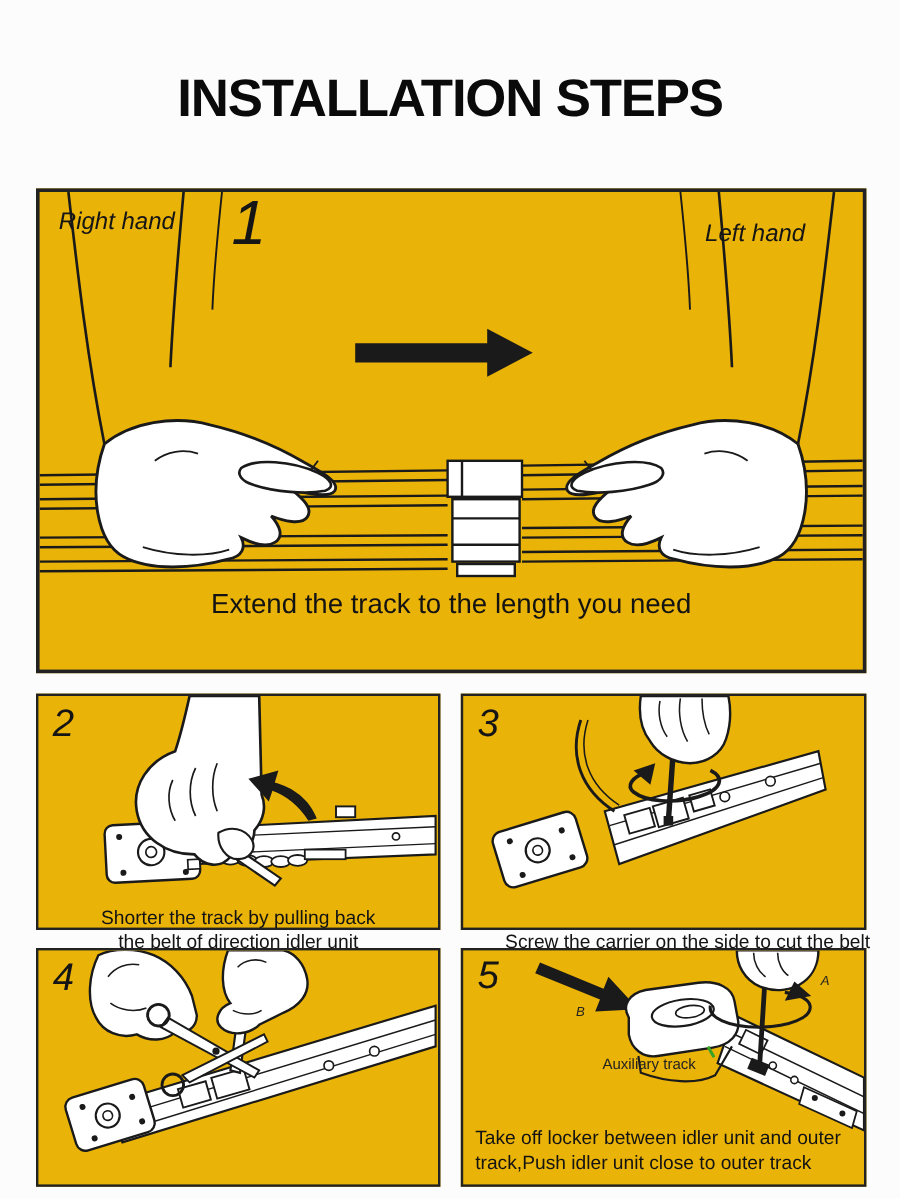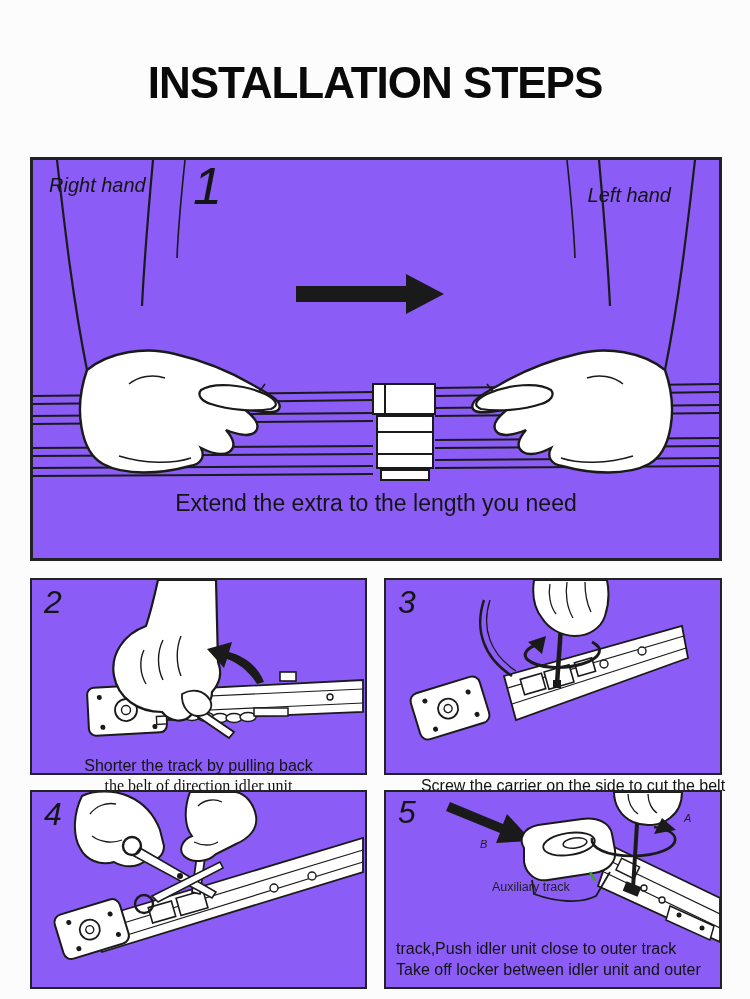--- a/index.html
+++ b/index.html
@@ -1,20 +1,20 @@
 <!DOCTYPE html>
 <html><head>
 <meta charset="utf-8">
 <style>
   html,body{margin:0;padding:0;background:#ffffff;}
   .page{position:relative;width:750px;height:999px;background:#fcfcfc;overflow:hidden;
         font-family:"Liberation Sans", sans-serif;color:#111;}
   .title{position:absolute;top:58px;left:0;width:100%;text-align:center;
          font-size:44px;font-weight:bold;letter-spacing:-1px;color:#0a0a0a;white-space:nowrap;}
-  .panel{position:absolute;background:#8b5cf6;border:2px solid #222;box-sizing:border-box;}
+  .panel{position:absolute;background:#eab308;border:2px solid #222;box-sizing:border-box;}
   .panel svg{position:absolute;left:0;top:0;width:100%;height:100%;}
   #panel1{left:30px;top:157px;width:692px;height:404px;border-width:3px;}
   #panel2{left:30px;top:578px;width:337px;height:197px;}
   #panel3{left:384px;top:578px;width:338px;height:197px;}
   #panel4{left:30px;top:790px;width:337px;height:199px;}
   #panel5{left:384px;top:790px;width:338px;height:199px;}
   .abs{position:absolute;}
   .num-lg{font-style:italic;font-size:52px;line-height:1;color:#151515;}
   .num{font-style:italic;font-size:32px;line-height:1;color:#151515;}
   .hand-label{font-style:italic;font-size:20px;color:#151515;white-space:nowrap;}
@@ -79,21 +79,21 @@
         <path d="M168 230 C180 222 210 224 232 234 C244 240 246 246 238 249 C222 252 196 250 178 244 C168 241 164 235 168 230 Z" fill="#ffffff" stroke="#1a1a1a" stroke-width="2.2"></path>
         <path d="M96 224 C106 216 120 214 132 218" fill="none" stroke="#1a1a1a" stroke-width="1.5"></path>
         <path d="M86 296 C112 304 140 304 158 298" fill="none" stroke="#1a1a1a" stroke-width="1.5"></path>
         <path d="M226 232 L232 224" fill="none" stroke="#1a1a1a" stroke-width="1.5"></path>
       </g>
       <path d="M263 126 H373 V114 L411 134 L373 154 V142 H263 Z" fill="#1a1a1a"></path>
     </svg>
     <span class="abs hand-label" style="left:16px;top:14px;">Right hand</span>
     <span class="abs num-lg" style="left:160px;top:0px;">1</span>
     <span class="abs hand-label" style="right:48px;top:24px;">Left hand</span>
-    <div class="abs cap-lg" style="top:330px;">Extend the extra to the length you need</div>
+    <div class="abs cap-lg" style="top:330px;">Extend the track to the length you need</div>
   </div>
 
   <div class="panel" id="panel2">
     <svg viewBox="0 0 333 193" preserveAspectRatio="none">
       <g>
         <path d="M134 110 L331 100 L331 132 L134 140 Z" fill="#ffffff" stroke="#1a1a1a" stroke-width="1.8"></path>
         <line x1="134" y1="118" x2="331" y2="109" stroke="#1a1a1a" stroke-width="1.2"></line>
         <line x1="134" y1="132" x2="331" y2="123" stroke="#1a1a1a" stroke-width="1.2"></line>
         <rect x="248" y="92" width="16" height="9" fill="#ffffff" stroke="#1a1a1a" stroke-width="1.6"></rect>
         <circle cx="298" cy="117" r="3" fill="#ffffff" stroke="#1a1a1a" stroke-width="1.4"></circle>
@@ -123,21 +123,21 @@
         <path d="M112 70 C107 80 108 94 114 104" fill="none" stroke="#1a1a1a" stroke-width="1.4"></path>
         <path d="M131 60 C125 72 125 88 131 100" fill="none" stroke="#1a1a1a" stroke-width="1.4"></path>
         <path d="M149 56 C144 68 144 84 149 96" fill="none" stroke="#1a1a1a" stroke-width="1.4"></path>
         <path d="M150 114 C160 108 172 110 178 120 C182 128 176 136 166 136 C157 136 149 126 150 114 Z" fill="#ffffff" stroke="#1a1a1a" stroke-width="1.8"></path>
       </g>
       <path d="M232 102 C226 86 212 76 197 72 L200 62 L175 69 L192 88 L195 79 C206 83 217 91 225 104 Z" fill="#1a1a1a"></path>
     </svg>
     <span class="abs num" style="left:12px;top:6px;">2</span>
     <div class="abs cap" style="top:148px;">
       <span style="display:block;">Shorter the track by pulling back</span>
-      <span style="display:block;font-family:Liberation Serif, serif;">the belt of direction idler unit</span>
+      <span style="display:block;">the belt of direction idler unit</span>
     </div>
   </div>
 
   <div class="panel" id="panel3">
     <svg viewBox="0 0 334 193" preserveAspectRatio="none">
       <g>
         <path d="M118 96 L296 46 L302 78 L130 140 Z" fill="#ffffff" stroke="#1a1a1a" stroke-width="1.8"></path>
         <line x1="122" y1="108" x2="298" y2="56" stroke="#1a1a1a" stroke-width="1.2"></line>
         <line x1="126" y1="124" x2="300" y2="68" stroke="#1a1a1a" stroke-width="1.2"></line>
         <circle cx="218" cy="84" r="4" fill="#ffffff" stroke="#1a1a1a" stroke-width="1.4"></circle>
@@ -255,20 +255,20 @@
       </g>
       <g>
         <path d="M206 46 C204 56 221 64 246 64 C271 64 291 56 289 46 C288 41 280 37 268 35" fill="none" stroke="#1a1a1a" stroke-width="2.6"></path>
         <path d="M276 26 L290 38 L268 42 Z" fill="#1a1a1a"></path>
       </g>
       <path d="M204 80 L209 89" stroke="#3aa325" stroke-width="2.5"></path>
     </svg>
     <span class="abs num" style="left:12px;top:4px;">5</span>
     <span class="abs tiny-label" style="left:94px;top:46px;">B</span>
     <span class="abs tiny-label" style="left:298px;top:20px;">A</span>
-    <span class="abs small-label" style="left:106px;top:88px;">Auxiliary track</span>
+    <span class="abs small-label" style="left:116px;top:88px;">Auxiliary track</span>
     <div class="abs cap-left" style="left:10px;top:146px;">
+      <span style="display:block;">Take off locker between idler unit and outer</span>
       <span style="display:block;">track,Push idler unit close to outer track</span>
-      <span style="display:block;">Take off locker between idler unit and outer</span>
     </div>
   </div>
 
 </div>
 
 </body></html>

